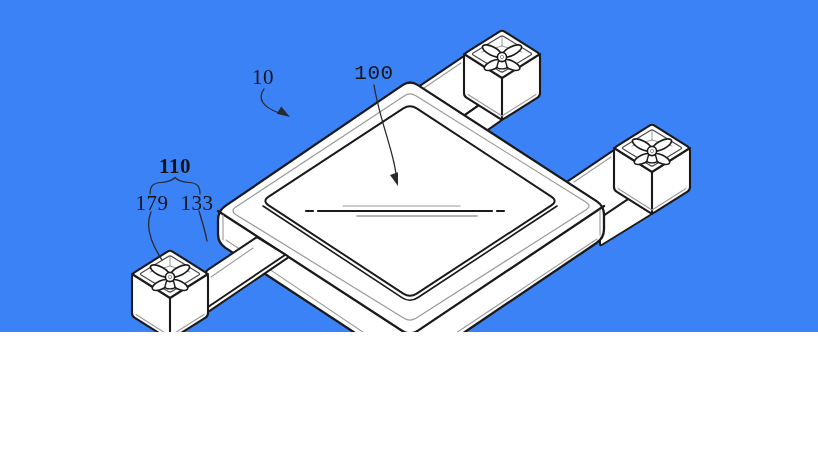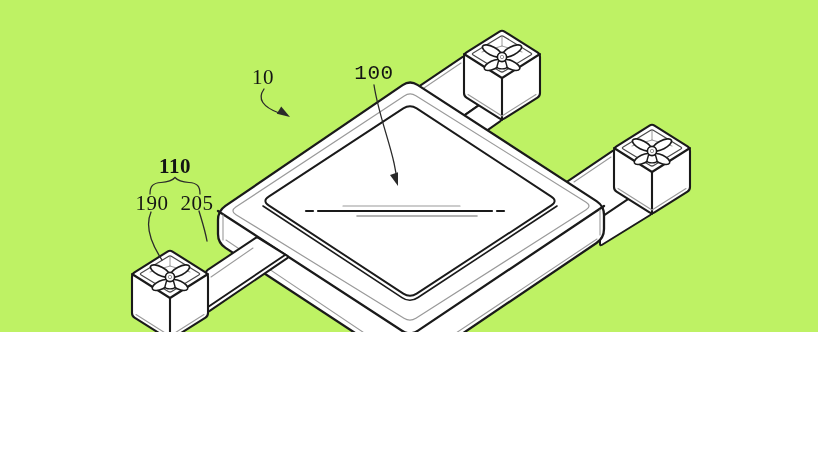--- a/index.html
+++ b/index.html
@@ -1,19 +1,19 @@
 <!DOCTYPE html>
 <html><head>
 <meta charset="utf-8">
 <style>
   html,body{margin:0;padding:0;background:#ffffff;}
   .stage{
     position:relative;
     width:818px;height:332px;
-    background:#bef264;
+    background:#3b82f6;
     overflow:hidden;
     font-family:"Liberation Serif", serif;
   }
   .stage svg{position:absolute;left:0;top:0;}
   .ref{
     position:absolute;
     transform:translate(-50%,-50%);
     font-size:21px;
     color:#141414;
     letter-spacing:.5px;
@@ -149,15 +149,15 @@
         <polygon points="398,186 390,174.9 398,172.3" fill="#2a2a2a"></polygon>
         <path d="M150,194 C150,186 153,183 161,182.5 C168,182 172,181 175,177.5 C178,181 182,182 189,182.5 C197,183 200,186 200,194" stroke="#2a2a2a" stroke-width="1.25" fill="none" stroke-linecap="round"></path>
         <path d="M151,212 C145,226 150,242 162,260" stroke="#2a2a2a" stroke-width="1.3" fill="none" stroke-linecap="round"></path>
         <path d="M199,211 C202,221 205,230 207,241" stroke="#2a2a2a" stroke-width="1.3" fill="none" stroke-linecap="round"></path>
       </g>
     </svg>
 
   <div class="ref" style="left: 263px; top: 77px;">10</div>
   <div class="ref" style="left: 374px; top: 73px; font-family: Liberation Mono, monospace;">100</div>
   <div class="ref" style="left: 175px; top: 166px; font-weight: bold;">110</div>
-  <div class="ref" style="left: 152px; top: 203px;">190</div>
-  <div class="ref" style="left: 197px; top: 203px;">205</div>
+  <div class="ref" style="left: 152px; top: 203px;">179</div>
+  <div class="ref" style="left: 197px; top: 203px;">133</div>
 </div>
 
 </body></html>

